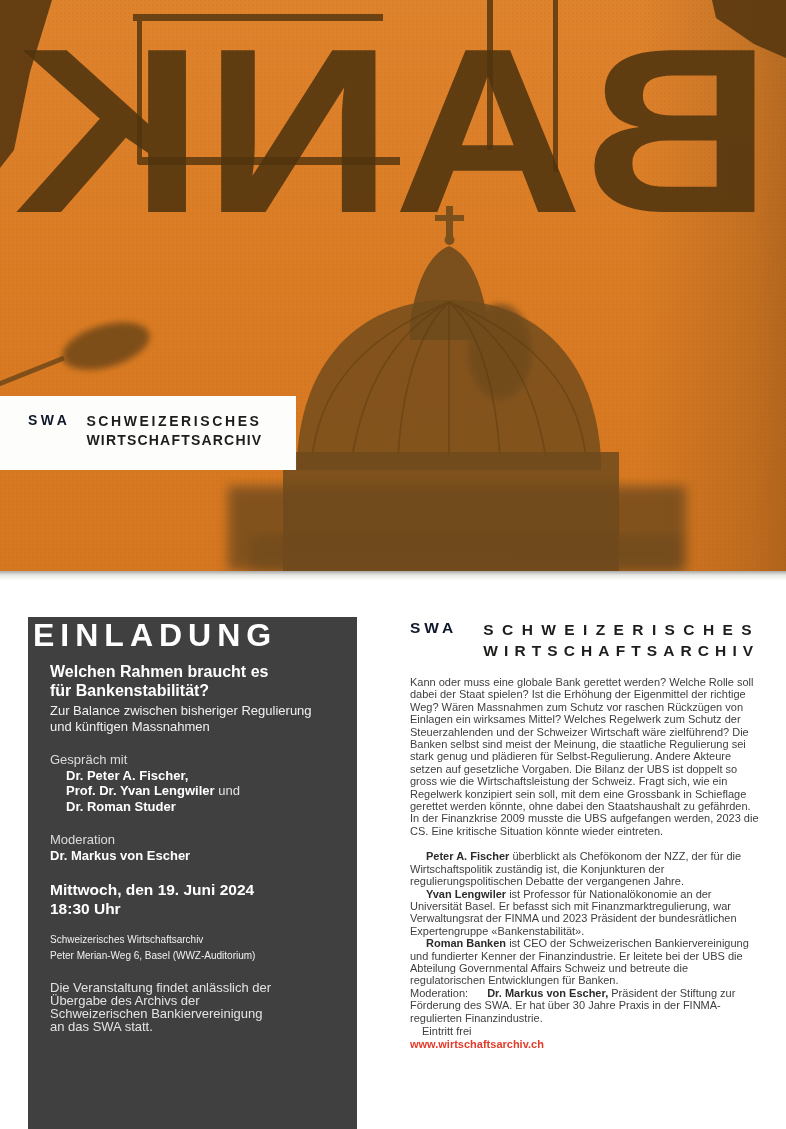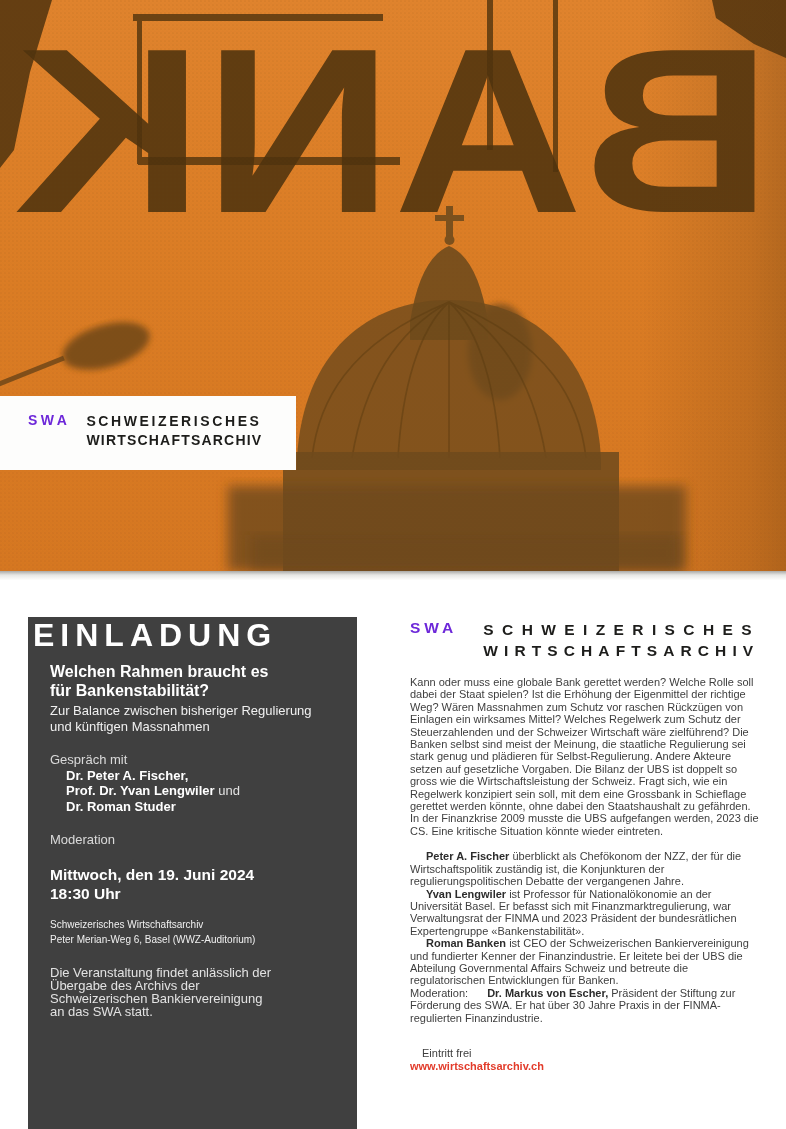--- a/index.html
+++ b/index.html
@@ -7,21 +7,21 @@
         font-family:"Liberation Sans",sans-serif;margin:0 auto;}
 
   
   .hero{position:absolute;left:0;top:0;width:786px;height:571px;}
   .hero svg{display:block;}
   .hero-shadow{position:absolute;left:0;top:571px;width:786px;height:9px;
                background:linear-gradient(#aaa9a5,#e7e7e4 45%,#fdfdfc);}
 
   
   .swa-logo{display:flex;align-items:flex-start;}
-  .swa-logo .swa{color:#6d28d9;font-weight:bold;text-align:center;}
+  .swa-logo .swa{color:#0f172a;font-weight:bold;text-align:center;}
   .swa-logo .lines{color:#1d1d1b;font-weight:bold;white-space:nowrap;}
   .photo-logo-box{position:absolute;left:0;top:396px;width:296px;height:74px;background:#fdfdfc;}
   .photo-logo-box .swa-logo{padding:16px 0 0 28px;font-size:14px;}
   .photo-logo-box .swa{letter-spacing:3.5px;margin-right:16px;}
   .photo-logo-box .lines{font-size:14px;line-height:19px;}
   .photo-logo-box .l1{letter-spacing:2.6px;}
   .photo-logo-box .l2{letter-spacing:1.2px;}
 
   .article .swa-logo{font-size:15.5px;margin:2px 0 15px 0;}
   .article .swa{letter-spacing:4px;margin-right:26px;}
@@ -44,21 +44,21 @@
   .venue{margin:14px 0 0 0;font-size:10px;line-height:15.5px;color:rgba(255,255,255,.92);}
   .fine{margin:18px 0 0 0;font-size:13px;line-height:13px;color:rgba(255,255,255,.85);max-width:228px;}
   .fine.f2{margin-top:11px;}
   .qr{position:absolute;right:0;bottom:3px;width:76px;height:76px;background:#fff;
       box-sizing:border-box;padding:6px;}
   .qr svg{display:block;width:64px;height:64px;}
 
   
   .article{position:absolute;left:410px;top:617px;width:352px;color:#3e3e3e;}
   .article p{margin:0;font-size:11px;line-height:12.4px;}
-  .article .gap{margin-top:23px;padding-left:12px;}
+  .article .gap{margin-top:1px;padding-left:12px;}
   .bios{margin-top:13px;}
   .bios b, .speakers b{font-weight:bold;padding-left:16px;}
   .bios p b{color:#2c2c2c;}
   .site{display:block;margin-top:1px;font-size:11px;line-height:12.4px;font-weight:bold;
         color:#e23b2a;text-decoration:none;}
 </style>
 </head>
 <body>
 
 <div class="page">
@@ -149,20 +149,21 @@
 
   <div class="invite">
     <h1>EINLADUNG</h1>
     <p class="ev-title">Welchen Rahmen braucht es<br>für Bankenstabilität?</p>
     <p class="ev-sub">Zur Balance zwischen bisheriger Regulierung<br>und künftigen Massnahmen</p>
 
     <p class="lbl">Gespräch mit</p>
     <p class="speakers"><b>Dr. Peter A. Fischer,</b><br><b>Prof. Dr. Yvan Lengwiler</b><span class="rg"> und</span><br><b>Dr. Roman Studer</b></p>
 
     <p class="lbl">Moderation</p>
+    <p class="mod-name">Dr. Markus von Escher</p>
 
     <p class="datetime"><span>Mittwoch, den 19. Juni 2024</span><br><span>18:30 Uhr</span></p>
 
     <p class="venue">Schweizerisches Wirtschaftsarchiv<br>Peter Merian-Weg 6, Basel (WWZ-Auditorium)</p>
 
     <p class="fine">Die Veranstaltung findet anlässlich der Übergabe des Archivs der Schweizerischen Bankiervereinigung an das SWA statt.</p>
 
     <div class="qr">
       <svg id="qr-svg" viewBox="0 0 25 25" xmlns="http://www.w3.org/2000/svg">
           <rect x="9" y="0" width="1" height="1" fill="#111"></rect>

